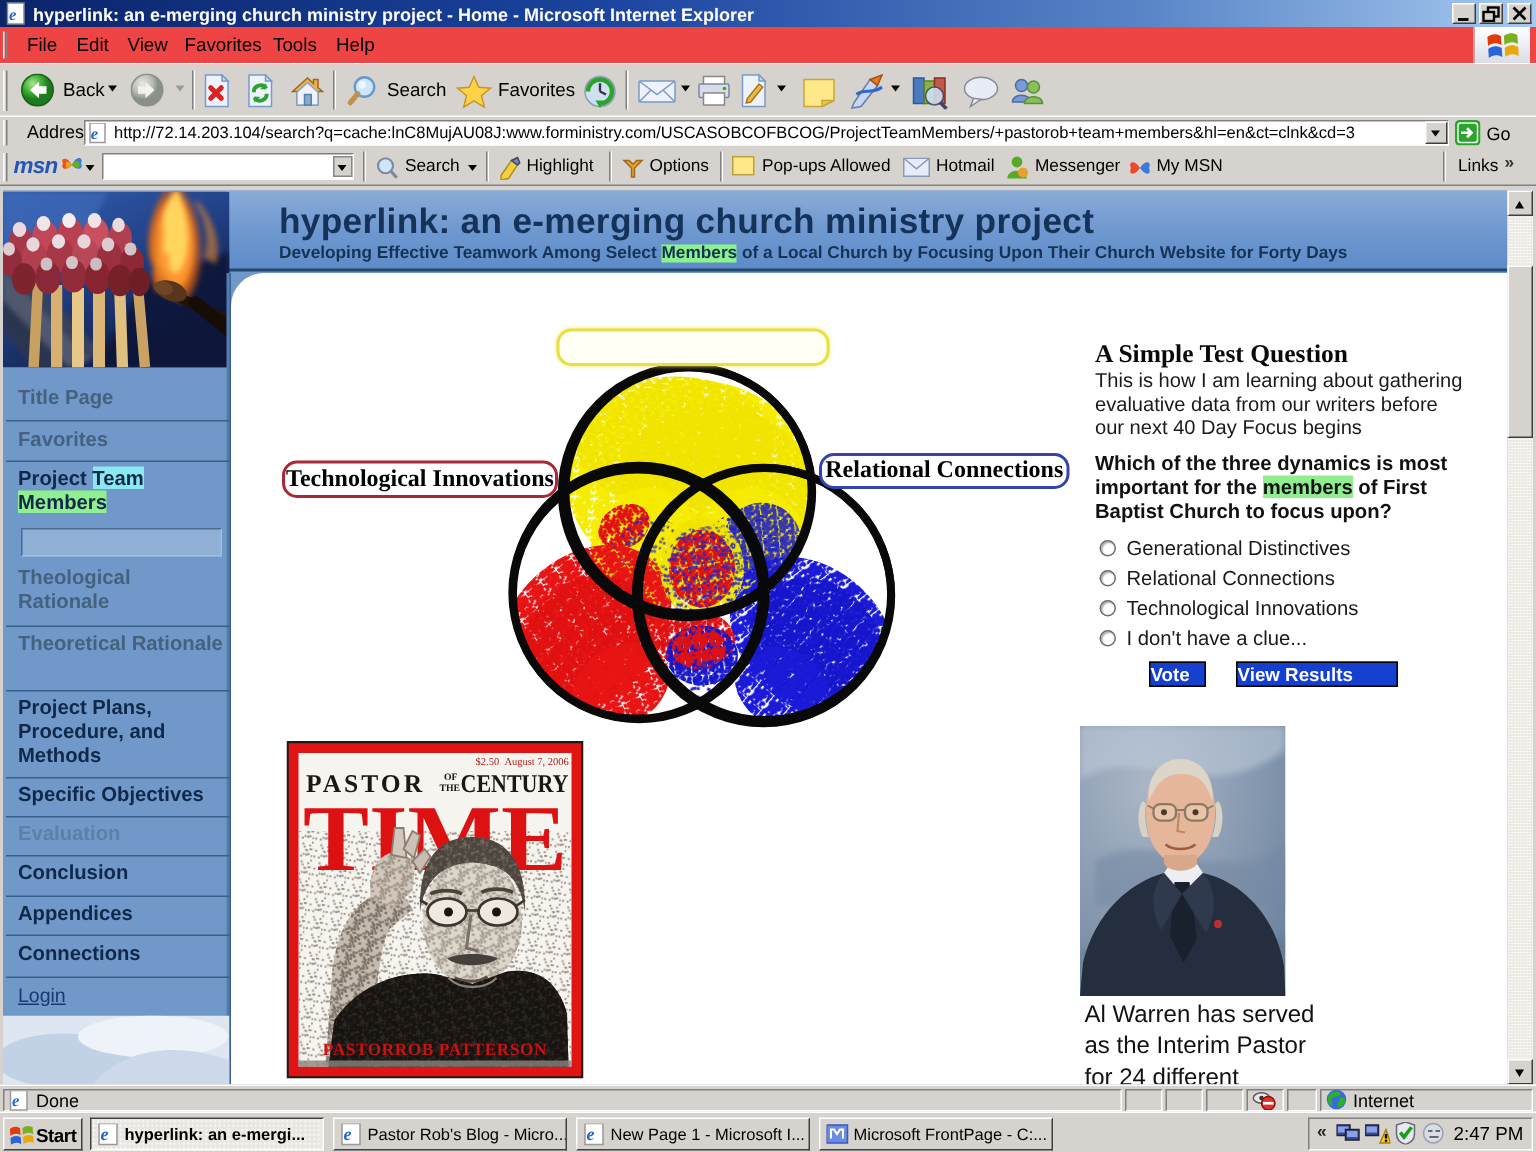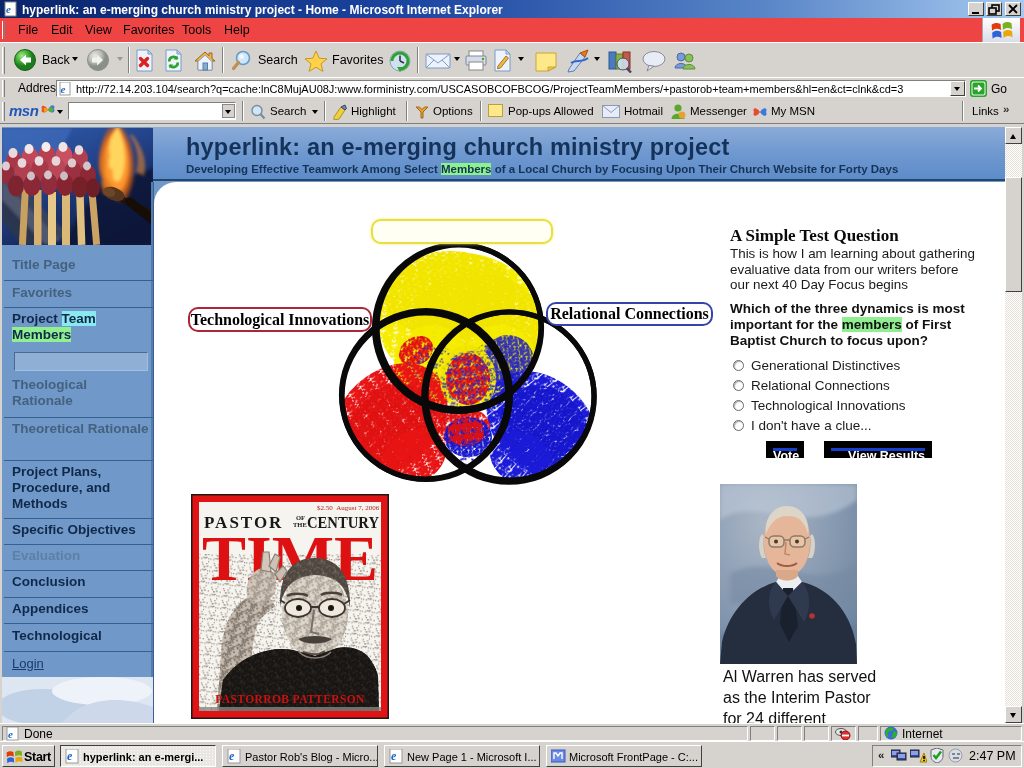--- a/index.html
+++ b/index.html
@@ -32,21 +32,21 @@
 #msnbar { left:0; top:99px; width:1024px; height:25px; background:#d6d3ce; font-size:11.5px;
   border-bottom:1px solid #808080; }
 
 #content { left:2px; top:127px; width:1020px; height:596px; background:#7098c8; overflow:hidden; }
 #whitepanel { left:152px; top:55px; width:851px; height:541px; background:#fff; border-top-left-radius:22px; }
 
 .navtxt { left:10px; width:138px; font-weight:bold; font-size:13.5px; line-height:16px; color:#10294a; }
 .navlight { color:#44627f; }
 .navdiv { left:2px; width:149px; height:1px; background:#38608e; }
 .radio { width:11px; height:11px; border-radius:50%; background:#fff; border:1px solid #6a6a6a; box-shadow:inset 1px 1px 1px #b0b0b0; }
-.vbtn { height:17px; background:#1540cf; color:#fff; font-weight:bold; font-size:12.5px; text-align:right; line-height:17px; border:7px solid #000000; }
+.vbtn { height:17px; background:#1540cf; color:#fff; font-weight:bold; font-size:12.5px; text-align:left; line-height:17px; border:1px solid #000000; }
 
 #statusbar { left:0; top:723px; width:1024px; height:18px; background:#d6d3ce; border-top:1px solid #fff; font-size:12px; }
 .pane { top:2px; height:15px; border-top:1px solid #808080; border-left:1px solid #808080; border-bottom:1px solid #fff; border-right:1px solid #fff; }
 
 #taskbar { left:0; top:741px; width:1024px; height:27px; background:#d6d3ce; border-top:1px solid #fff; font-size:11.5px; }
 .taskbtn { top:3px; height:22px; background:#d6d3ce;
   border-top:1px solid #fff; border-left:1px solid #fff; border-right:1px solid #404040; border-bottom:1px solid #404040;
   overflow:hidden; white-space:nowrap; }
 </style>
 </head>
@@ -396,21 +396,21 @@
     <div class="abs navtxt" style="top:337px;">Project Plans, Procedure, and Methods</div>
     <div class="abs navdiv" style="top:391px;"></div>
     <div class="abs navtxt" style="top:395px;">Specific Objectives</div>
     <div class="abs navdiv" style="top:417px;"></div>
     <div class="abs navtxt" style="top:421px;color:#5c80a6;">Evaluation</div>
     <div class="abs navdiv" style="top:443px;"></div>
     <div class="abs navtxt" style="top:447px;">Conclusion</div>
     <div class="abs navdiv" style="top:470px;"></div>
     <div class="abs navtxt" style="top:474px;">Appendices</div>
     <div class="abs navdiv" style="top:496px;"></div>
-    <div class="abs navtxt" style="top:501px;">Technological</div>
+    <div class="abs navtxt" style="top:501px;">Connections</div>
     <div class="abs navdiv" style="top:524px;"></div>
     <div class="abs" style="left:10px;top:529px;font-size:13px;color:#1a3a6e;text-decoration:underline;">Login</div>
 
     <svg class="abs" style="left:0;top:550px;" width="151" height="46" viewBox="0 0 151 46">
       <rect width="151" height="46" fill="#dde6f1"></rect>
       <ellipse cx="40" cy="30" rx="45" ry="18" fill="#c2d2e6"></ellipse>
       <ellipse cx="100" cy="14" rx="50" ry="14" fill="#eef3f9"></ellipse>
       <path d="M60 46 C80 20,120 18,151 30 L151 46 Z" fill="#cdd9ea"></path>
     </svg>
 

